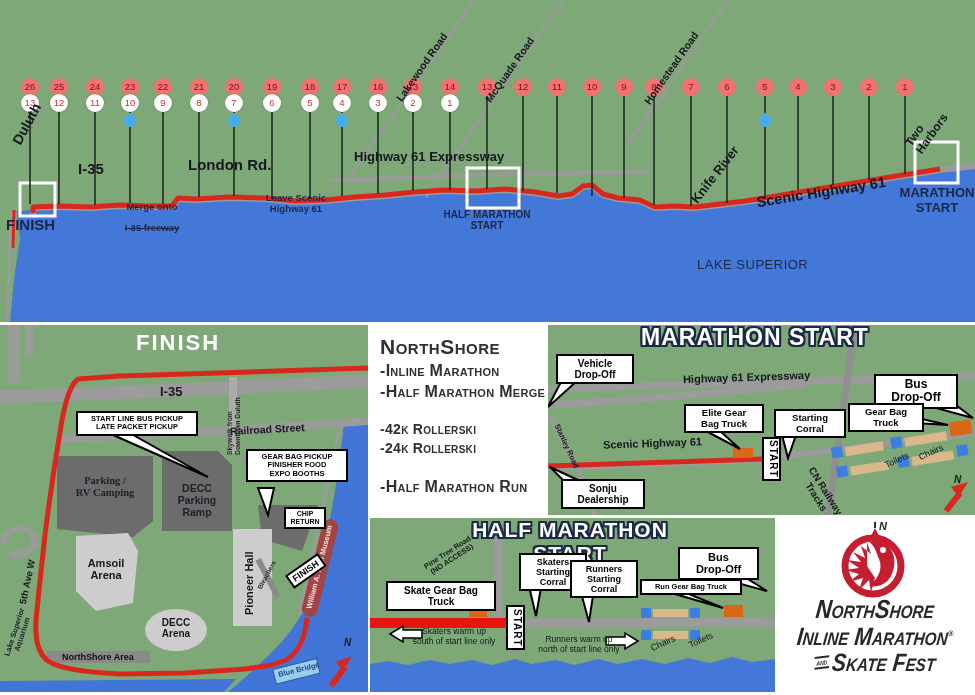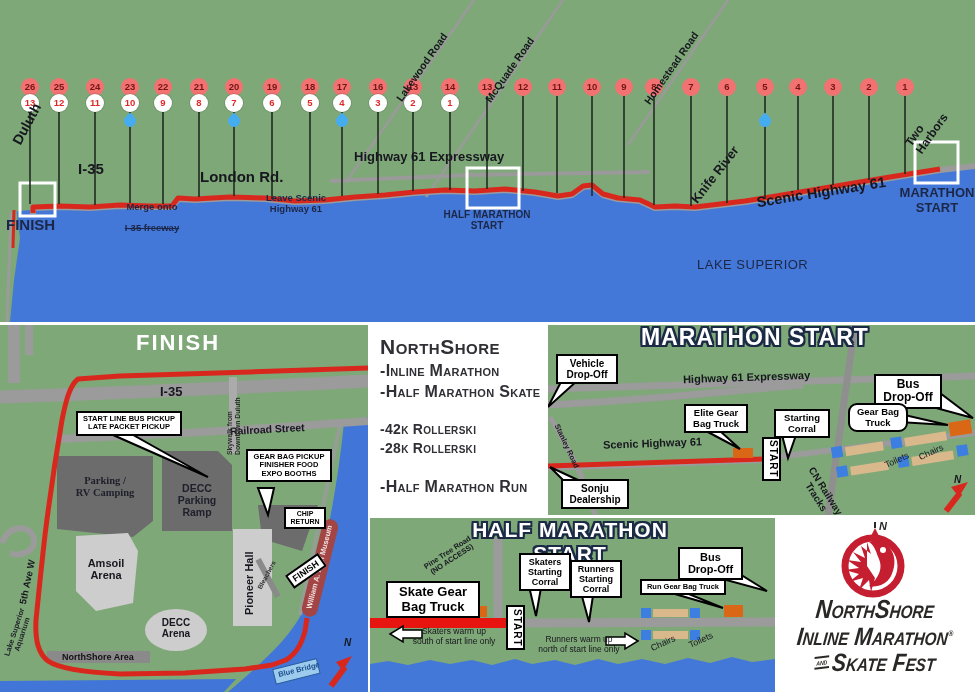--- a/index.html
+++ b/index.html
@@ -6,33 +6,33 @@
   #screen{position:relative;width:975px;height:695px;background:#fff;overflow:hidden;
           font-family:"Liberation Sans",sans-serif;}
   .panel{position:absolute;overflow:hidden;}
   .abs{position:absolute;}
   svg.layer{position:absolute;left:0;top:0;}
   .lbl{position:absolute;font-weight:bold;white-space:pre-line;line-height:1.12;z-index:4;}
   .blk{color:#17171F;}
   .navy{color:#1C2747;}
   .ctr{text-align:center;}
   .callout{position:absolute;background:#fff;border:2px solid #000;color:#000;font-weight:bold;
-           text-align:center;white-space:pre-line;padding:2px 3px;line-height:1.12;z-index:6;}
+           text-align:center;white-space:pre-line;padding:2px 11px;line-height:1.12;z-index:6;}
   .outlineTitle{color:#fff;font-weight:bold;letter-spacing:1px;
     text-shadow:-2px -2px 0 #1B2A45,2px -2px 0 #1B2A45,-2px 2px 0 #1B2A45,2px 2px 0 #1B2A45,
                 0 -2px 0 #1B2A45,0 2px 0 #1B2A45,-2px 0 0 #1B2A45,2px 0 0 #1B2A45;}
   .whiteTitle{color:#fff;font-weight:bold;letter-spacing:2px;}
   .strike{text-decoration:line-through;}
   .startbox{position:absolute;background:#fff;border:2px solid #000;color:#000;font-weight:bold;
             writing-mode:vertical-rl;text-align:center;letter-spacing:1px;z-index:6;}
   
   .marker{position:absolute;top:78px;width:18px;z-index:3;}
   .mline{position:absolute;left:8px;width:2px;background:#222a20;opacity:.8;}
   .mbadge{position:absolute;left:0;width:18px;height:18px;border-radius:50%;
-          font-weight:bold;font-size:9.5px;text-align:center;line-height:18px;}
+          font-weight:normal;font-size:9.5px;text-align:center;line-height:18px;}
   .mfull{top:0;background:#F27272;color:#771414;}
   .mhalf{top:16px;background:#fff;color:#E02828;box-shadow:0 0 0 1px rgba(0,0,0,.1);}
   .mdrop{position:absolute;top:37px;left:3px;width:12px;height:12px;background:#45ACF0;
          border-radius:0 50% 50% 50%;transform:rotate(45deg);}
   .vtext{writing-mode:vertical-rl;}
   .flip{transform:rotate(180deg);}
   
   #events{background:#fff;padding:10px 0 0 12px;color:#2F2F35;}
   .ev-title{font-variant:small-caps;font-weight:bold;font-size:21px;letter-spacing:.5px;}
   .ev-item{font-variant:small-caps;font-weight:bold;font-size:16px;margin-top:3px;letter-spacing:.3px;}
@@ -185,21 +185,21 @@
           <div class="mbadge mfull">2</div>
         </div>
         <div class="marker" style="left: 896px;">
           <div class="mline" style="top:18px;height:78px"></div>
           <div class="mbadge mfull">1</div>
         </div>
       </div>
     <div class="lbl blk" style="left:10px;top:140px;font-size:14px;transform:rotate(-62deg);transform-origin:left top;">Duluth</div>
     <div class="lbl navy" style="left:6px;top:217px;font-size:15px;">FINISH</div>
     <div class="lbl blk" style="left:78px;top:161px;font-size:15px;">I-35</div>
-    <div class="lbl blk" style="left:188px;top:169px;font-size:15px;margin-left:12px;">London Rd.</div>
+    <div class="lbl blk" style="left:188px;top:157px;font-size:15px;">London Rd.</div>
     <div class="lbl navy ctr" style="left:118px;top:191px;width:68px;font-size:9.5px;">
       <span>Merge onto</span><br>
       <span class="strike">I-35 freeway</span>
     </div>
     <div class="lbl navy ctr" style="left:262px;top:193px;width:68px;font-size:9.5px;">Leave Scenic
 Highway 61</div>
     <div class="lbl blk" style="left:354px;top:150px;font-size:13px;">Highway 61 Expressway</div>
     <div class="lbl blk" style="left:404px;top:92px;font-size:10.5px;transform:rotate(-55deg);transform-origin:left bottom;">Lakewood Road</div>
     <div class="lbl blk" style="left:493px;top:93px;font-size:10.5px;transform:rotate(-55deg);transform-origin:left bottom;">McQuade Road</div>
     <div class="lbl blk" style="left:652px;top:95px;font-size:10.5px;transform:rotate(-55deg);transform-origin:left bottom;">Homestead Road</div>
@@ -267,23 +267,23 @@
 Aquarium</div>
     <div class="callout" style="left:286px;top:238px;font-size:9px;padding:1px 3px;transform:rotate(-35deg);">FINISH</div>
     <div class="lbl ctr" style="left:270px;top:238px;width:100px;font-size:7.5px;color:#F2E3E3;transform:rotate(-76deg);">William A. Irvin Museum</div>
     <div class="lbl" style="left:278px;top:341px;font-size:7.5px;color:#1C4E8A;transform:rotate(-14deg);">Blue Bridge</div>
     <div class="lbl blk" style="left:344px;top:312px;font-size:10px;font-style:italic;">N</div>
   </section>
 
   <section class="panel" id="events" style="left:368px;top:325px;width:180px;height:193px;">
     <div class="ev-title">NorthShore</div>
     <div class="ev-item">-Inline Marathon</div>
-    <div class="ev-item">-Half Marathon Skate</div>
+    <div class="ev-item">-Half Marathon Merge</div>
     <div class="ev-item ev-sm" style="margin-top:20px;">-42k Rollerski</div>
-    <div class="ev-item ev-sm">-28k Rollerski</div>
+    <div class="ev-item ev-sm">-24k Rollerski</div>
     <div class="ev-item" style="margin-top:22px;">-Half Marathon Run</div>
   </section>
 
   <section class="panel" id="marathon-map" style="left:548px;top:325px;width:427px;height:190px;background:#7FA878;">
     <svg class="layer" width="427" height="190" viewBox="0 0 427 190">
       <path stroke="#9B9B9B" stroke-width="7" fill="none" d="M0,64 C150,60 300,55 427,51"></path>
       <path stroke="#9B9B9B" stroke-width="7" fill="none" d="M0,80 C100,75 190,65 255,60"></path>
       <path stroke="#8F8F8F" stroke-width="7" d="M307,0 L280,190"></path>
       <path stroke="#9B9B9B" stroke-width="5" fill="none" d="M2,92 C20,122 36,152 47,190"></path>
       <path stroke="#9B9B9B" stroke-width="6" d="M0,143 L215,135"></path>
@@ -316,21 +316,21 @@
 Drop-Off</div>
     <div class="lbl blk" style="left:135px;top:46px;font-size:11px;transform:rotate(-2deg);">Highway 61 Expressway</div>
     <div class="lbl blk" style="left:12px;top:98px;font-size:7.5px;transform:rotate(65deg);transform-origin:left top;">Stanley Road</div>
     <div class="callout" style="left:136px;top:79px;width:54px;font-size:9.5px;">Elite Gear
 Bag Truck</div>
     <div class="startbox" style="left:214px;top:112px;width:15px;height:40px;font-size:10px;">START</div>
     <div class="callout" style="left:226px;top:84px;width:46px;font-size:9.5px;">Starting
 Corral</div>
     <div class="callout" style="left:326px;top:49px;width:58px;font-size:12px;">Bus
 Drop-Off</div>
-    <div class="callout" style="left:300px;top:78px;width:50px;font-size:9.5px;border-radius:9px;">Gear Bag
+    <div class="callout" style="left:300px;top:78px;width:50px;font-size:9.5px;">Gear Bag
 Truck</div>
     <div class="lbl blk" style="left:55px;top:112px;font-size:11px;transform:rotate(-2deg);">Scenic Highway 61</div>
     <div class="callout" style="left:13px;top:154px;width:58px;font-size:10px;">Sonju
 Dealership</div>
     <div class="lbl blk ctr" style="left:268px;top:140px;font-size:10px;transform:rotate(58deg);transform-origin:left top;">CN Railway
 Tracks</div>
     <div class="lbl blk" style="left:336px;top:130px;font-size:9px;font-weight:normal;transform:rotate(-25deg);">Toilets</div>
     <div class="lbl blk" style="left:370px;top:122px;font-size:9px;font-weight:normal;transform:rotate(-25deg);">Chairs</div>
     <div class="lbl blk" style="left:406px;top:149px;font-size:10px;font-style:italic;">N</div>
   </section>
@@ -353,21 +353,21 @@
       <polygon fill="#fff" stroke="#000" stroke-width="2" points="158,64 172,64 166,98"></polygon>
       <polygon fill="#fff" stroke="#000" stroke-width="2" points="210,71 224,71 219,104"></polygon>
       <polygon fill="#fff" stroke="#000" stroke-width="2" points="298,74 314,74 353,90"></polygon>
       <polygon fill="#fff" stroke="#000" stroke-width="2" points="338,57 352,45 397,73"></polygon>
       <polygon fill="#fff" stroke="#000" stroke-width="1.5" points="20,116 33,108 33,112 52,112 52,120 33,120 33,124"></polygon>
       <polygon fill="#fff" stroke="#000" stroke-width="1.5" points="268,123 255,115 255,119 236,119 236,127 255,127 255,131"></polygon>
     </svg>
     <div class="lbl outlineTitle ctr" style="left:80px;top:0;width:240px;font-size:21px;">HALF MARATHON START</div>
     <div class="lbl blk ctr" style="left:45px;top:30px;width:70px;font-size:7.5px;transform:rotate(-33deg);">Pine Tree Road
 (NO ACCESS)</div>
-    <div class="callout" style="left:16px;top:63px;width:84px;font-size:13px;">Skate Gear Bag Truck</div>
+    <div class="callout" style="left:16px;top:63px;width:84px;font-size:10px;">Skate Gear Bag Truck</div>
     <div class="callout" style="left:149px;top:35px;width:42px;font-size:9px;">Skaters
 Starting
 Corral</div>
     <div class="callout" style="left:200px;top:42px;width:42px;font-size:9px;">Runners
 Starting
 Corral</div>
     <div class="callout" style="left:270px;top:61px;width:76px;font-size:7.5px;">Run Gear Bag Truck</div>
     <div class="callout" style="left:308px;top:29px;width:55px;font-size:11px;">Bus
 Drop-Off</div>
     <div class="startbox" style="left:136px;top:87px;width:15px;height:41px;font-size:10px;">START</div>

